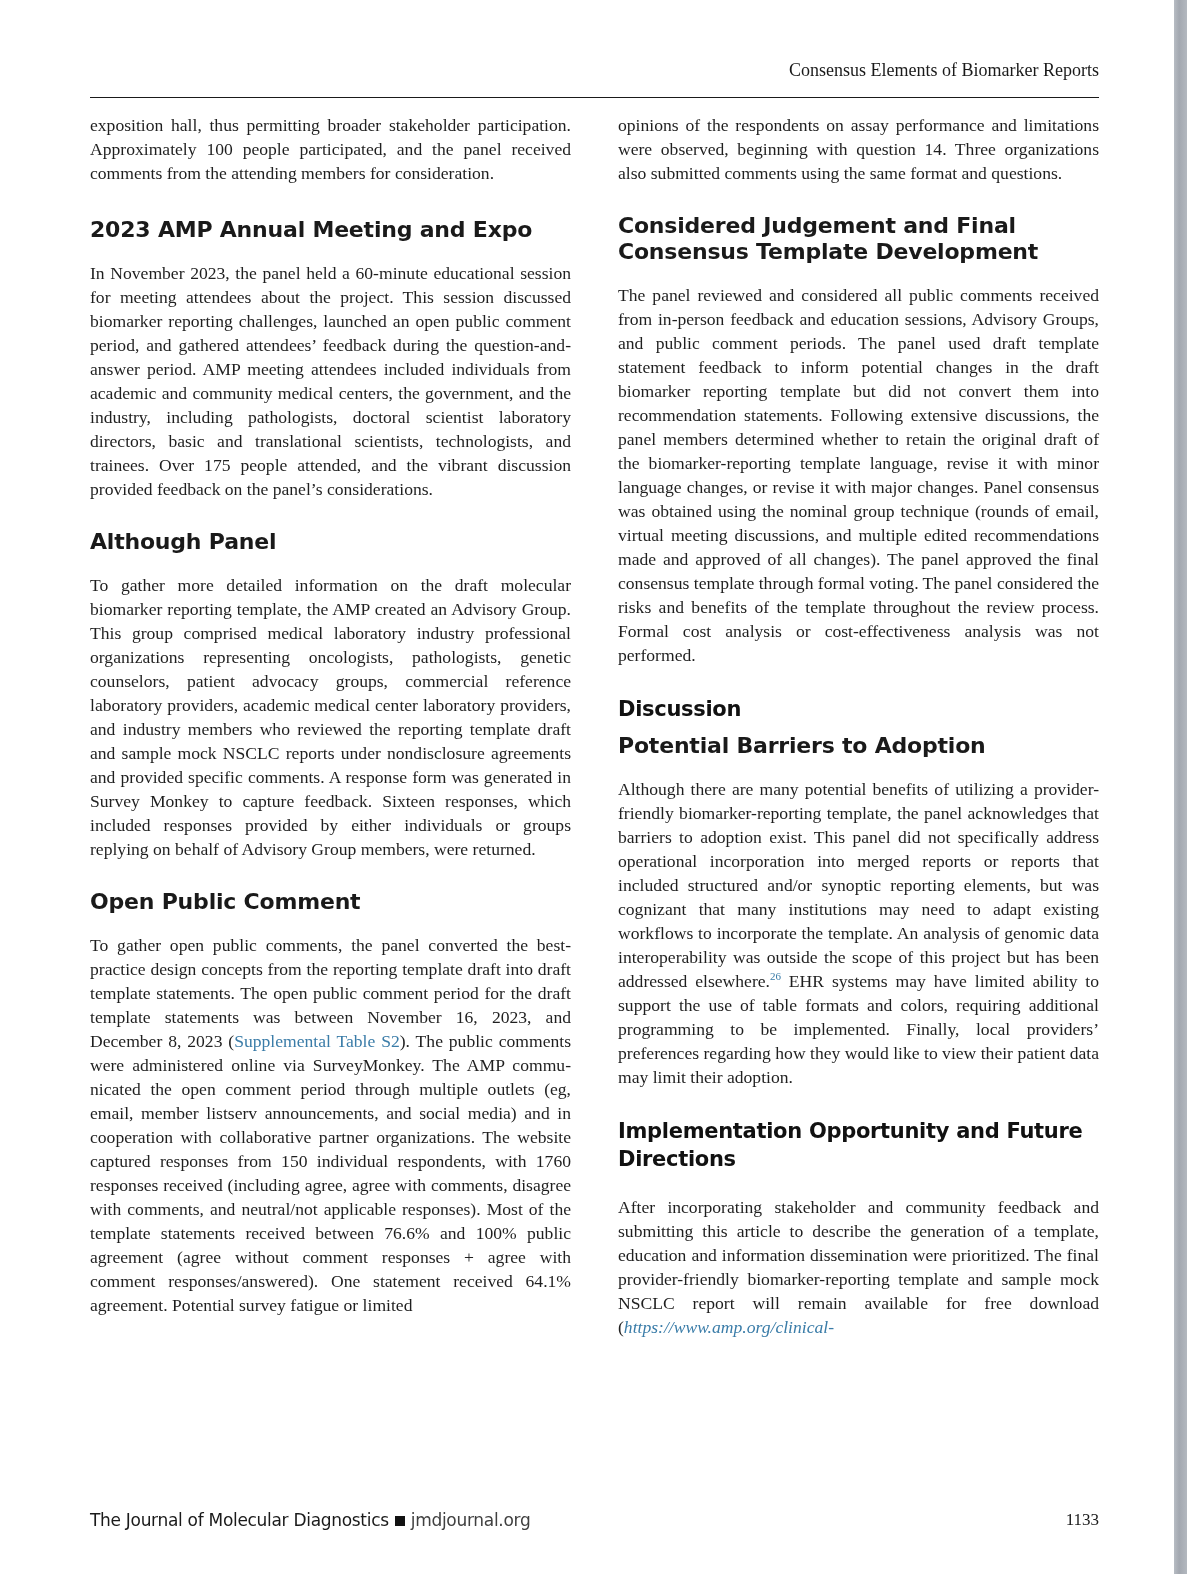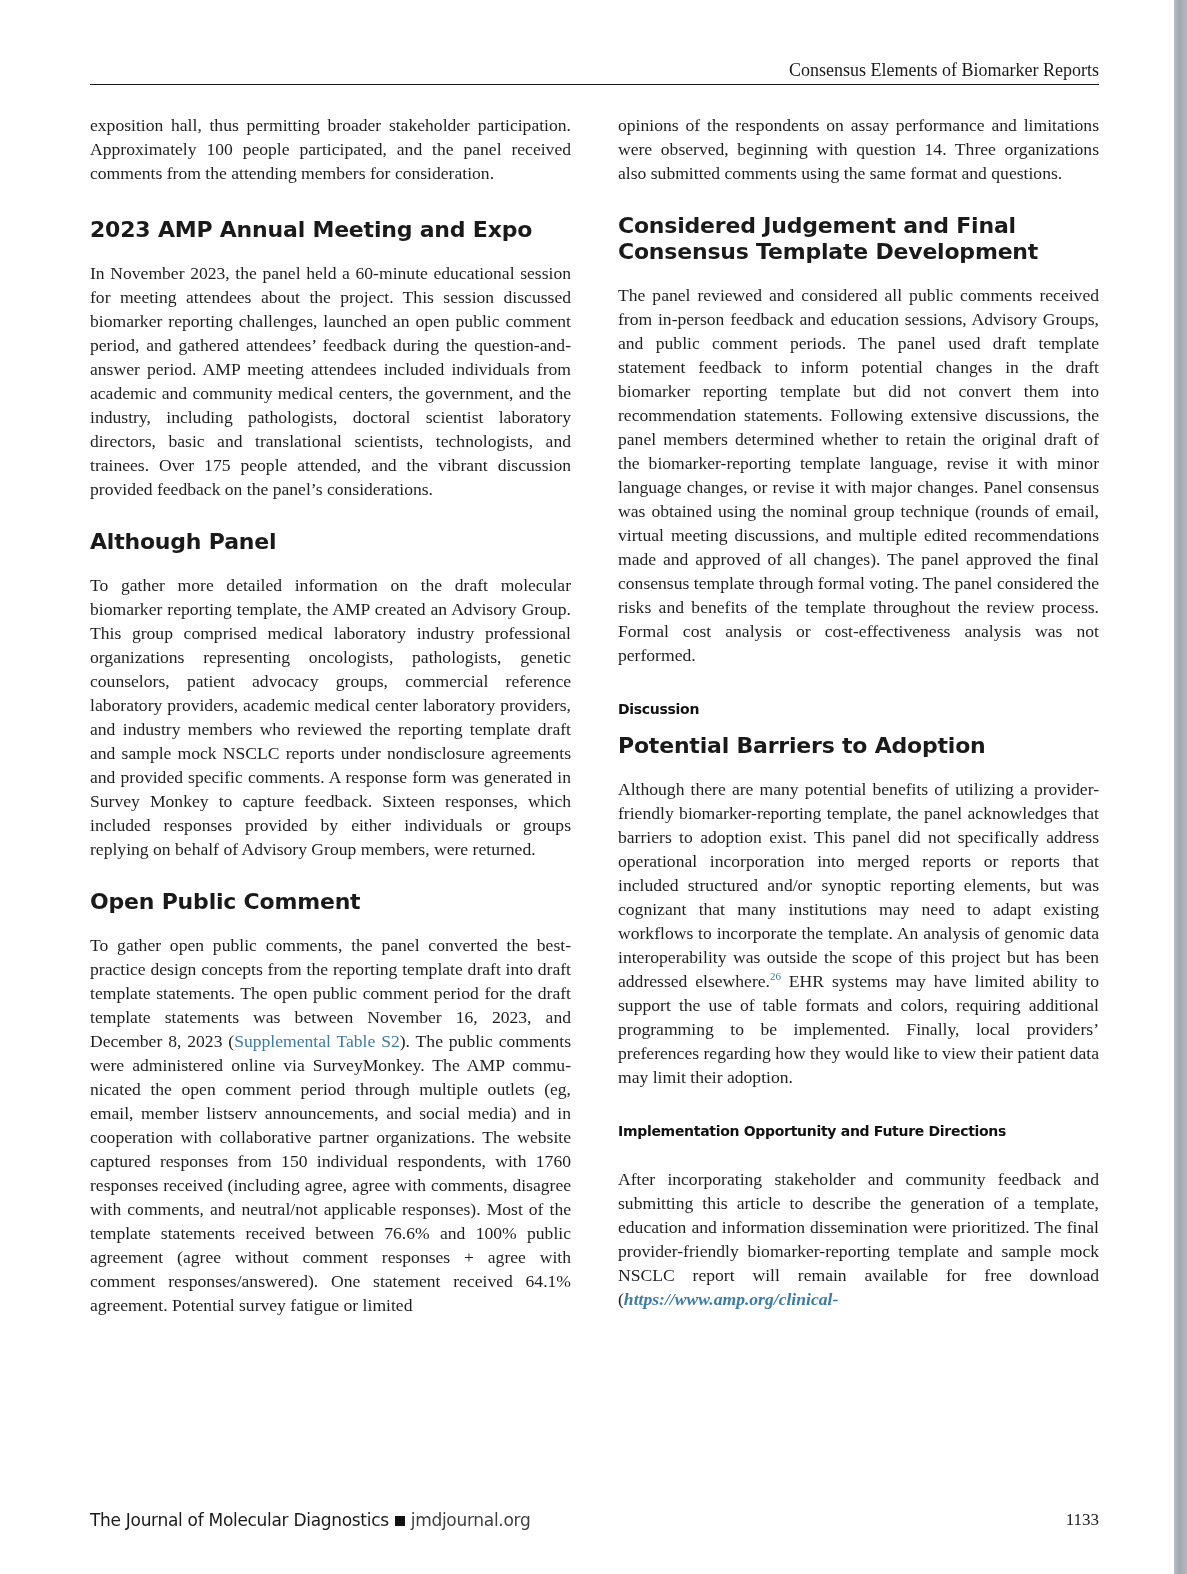--- a/index.html
+++ b/index.html
@@ -8,39 +8,39 @@
     background: #ffffff; color: #1a1a1a;
   }
   .page-edge {
     position: absolute; top: 0; right: 0; width: 13px; height: 1574px;
     background: linear-gradient(to right, #b7bcc3 0%, #a3a8b0 40%, #b3b8bf 100%);
   }
   .running-head {
     position: absolute; left: 90px; top: 60px; width: 1009px;
     text-align: right;
     font-family: "Liberation Serif", serif; font-size: 18px; color: #1a1a1a;
-    padding-bottom: 3px; border-bottom: 1.5px solid #1a1a1a;
+    padding-bottom: 16px; border-bottom: 1.5px solid #1a1a1a;
   }
   .col { position: absolute; top: 113px; width: 481px; }
   .col-left { left: 90px; }
   .col-right { left: 618px; }
   p.body {
     margin: 0; font-family: "Liberation Serif", serif; font-size: 17.6px;
     line-height: 24px; text-align: justify; hyphens: manual; color: #1f1f1f;
   }
   h3.sub {
     margin: 0; font-family: "DejaVu Sans", sans-serif; font-weight: bold;
     font-size: 22px; line-height: 26px; color: #1a1a1a; letter-spacing: -0.2px;
   }
   h2.sec {
     margin: 0; font-family: "DejaVu Sans", sans-serif; font-weight: bold;
-    font-size: 14px; line-height: 28px; color: #111; letter-spacing: -0.3px;
+    font-size: 21px; line-height: 28px; color: #111; letter-spacing: -0.3px;
   }
   .link { color: #3a7ca8; }
-  .link-italic { color: #3a7ca8; font-style: italic; font-weight: bold; }
+  .link-italic { color: #3a7ca8; font-style: italic; }
   sup.ref { color: #3a7ca8; font-size: 11px; line-height: 0; vertical-align: super; }
   .footer {
     position: absolute; top: 1510px; left: 90px; width: 1009px; height: 24px;
     font-family: "DejaVu Sans", sans-serif; font-size: 17px; color: #1a1a1a;
   }
   .footer .journal { position: absolute; left: 0; top: 0; letter-spacing: -0.3px; }
   .footer .sep { display: inline-block; width: 10px; height: 10px; background: #111; margin: 0 6px 1px 6px; vertical-align: middle; }
   .footer .site { color: #404040; }
   .footer .pageno { position: absolute; right: 0; top: 0; font-family: "Liberation Serif", serif; font-size: 17px; }
 </style>

